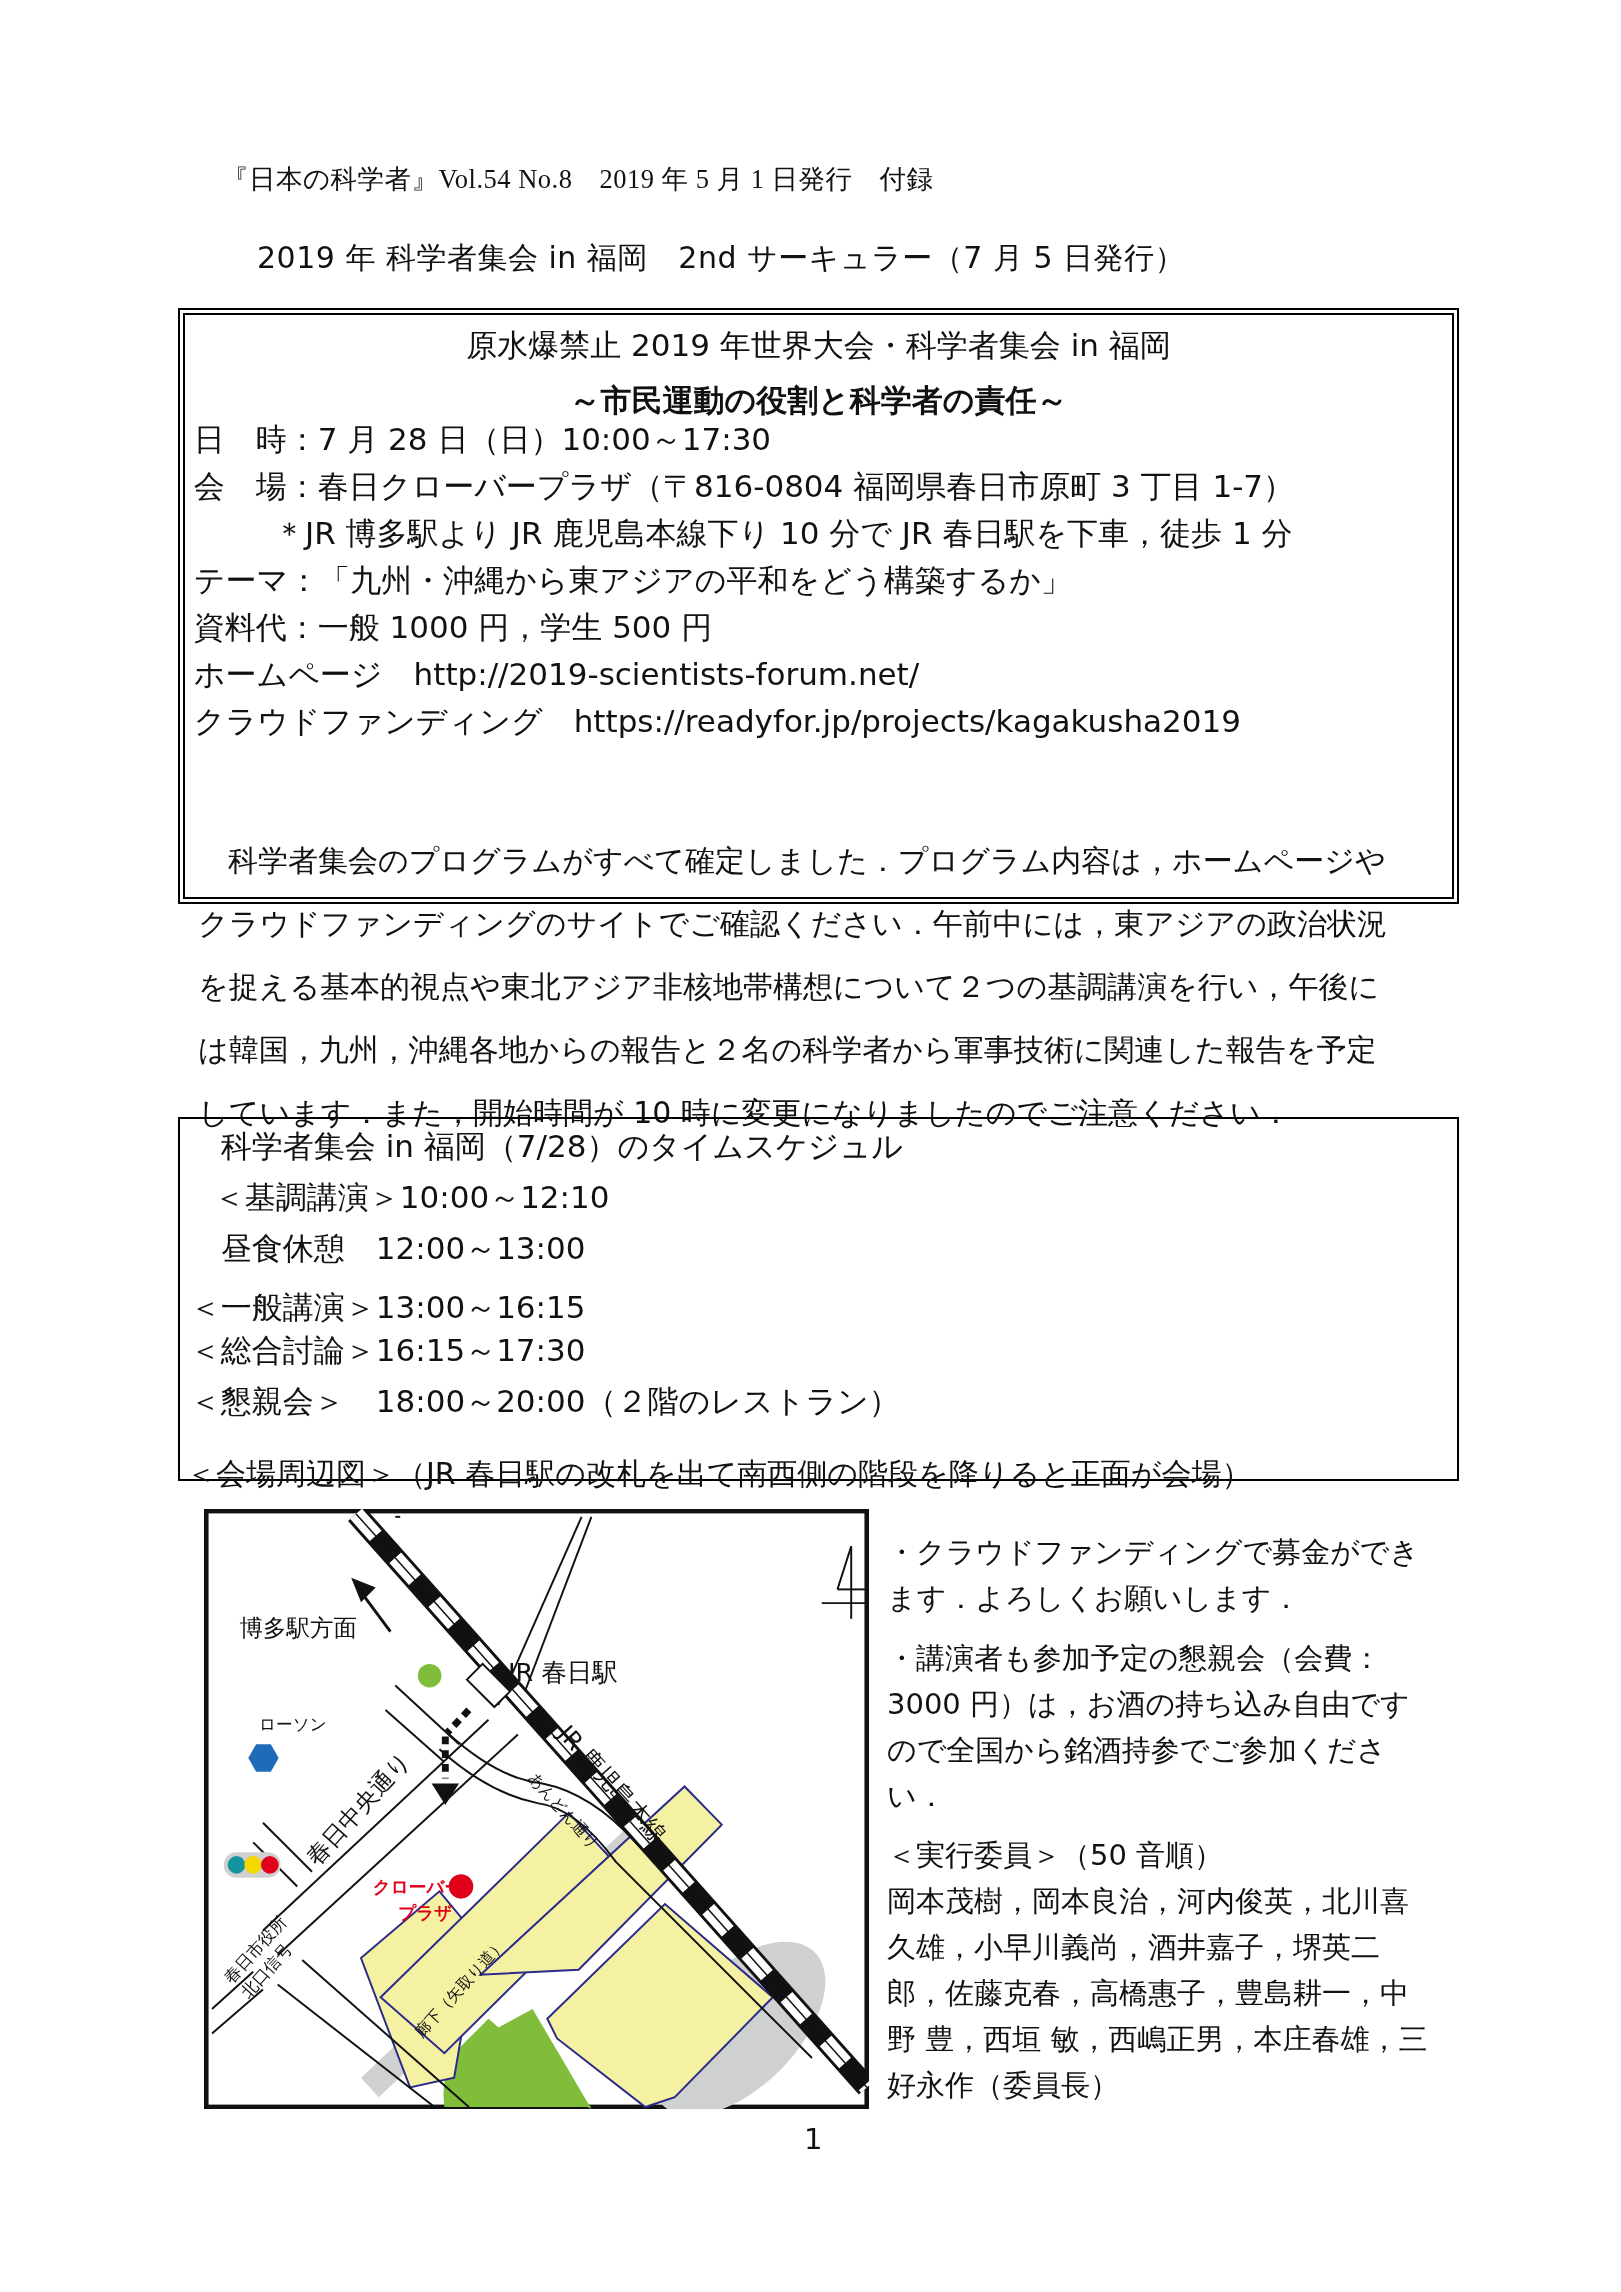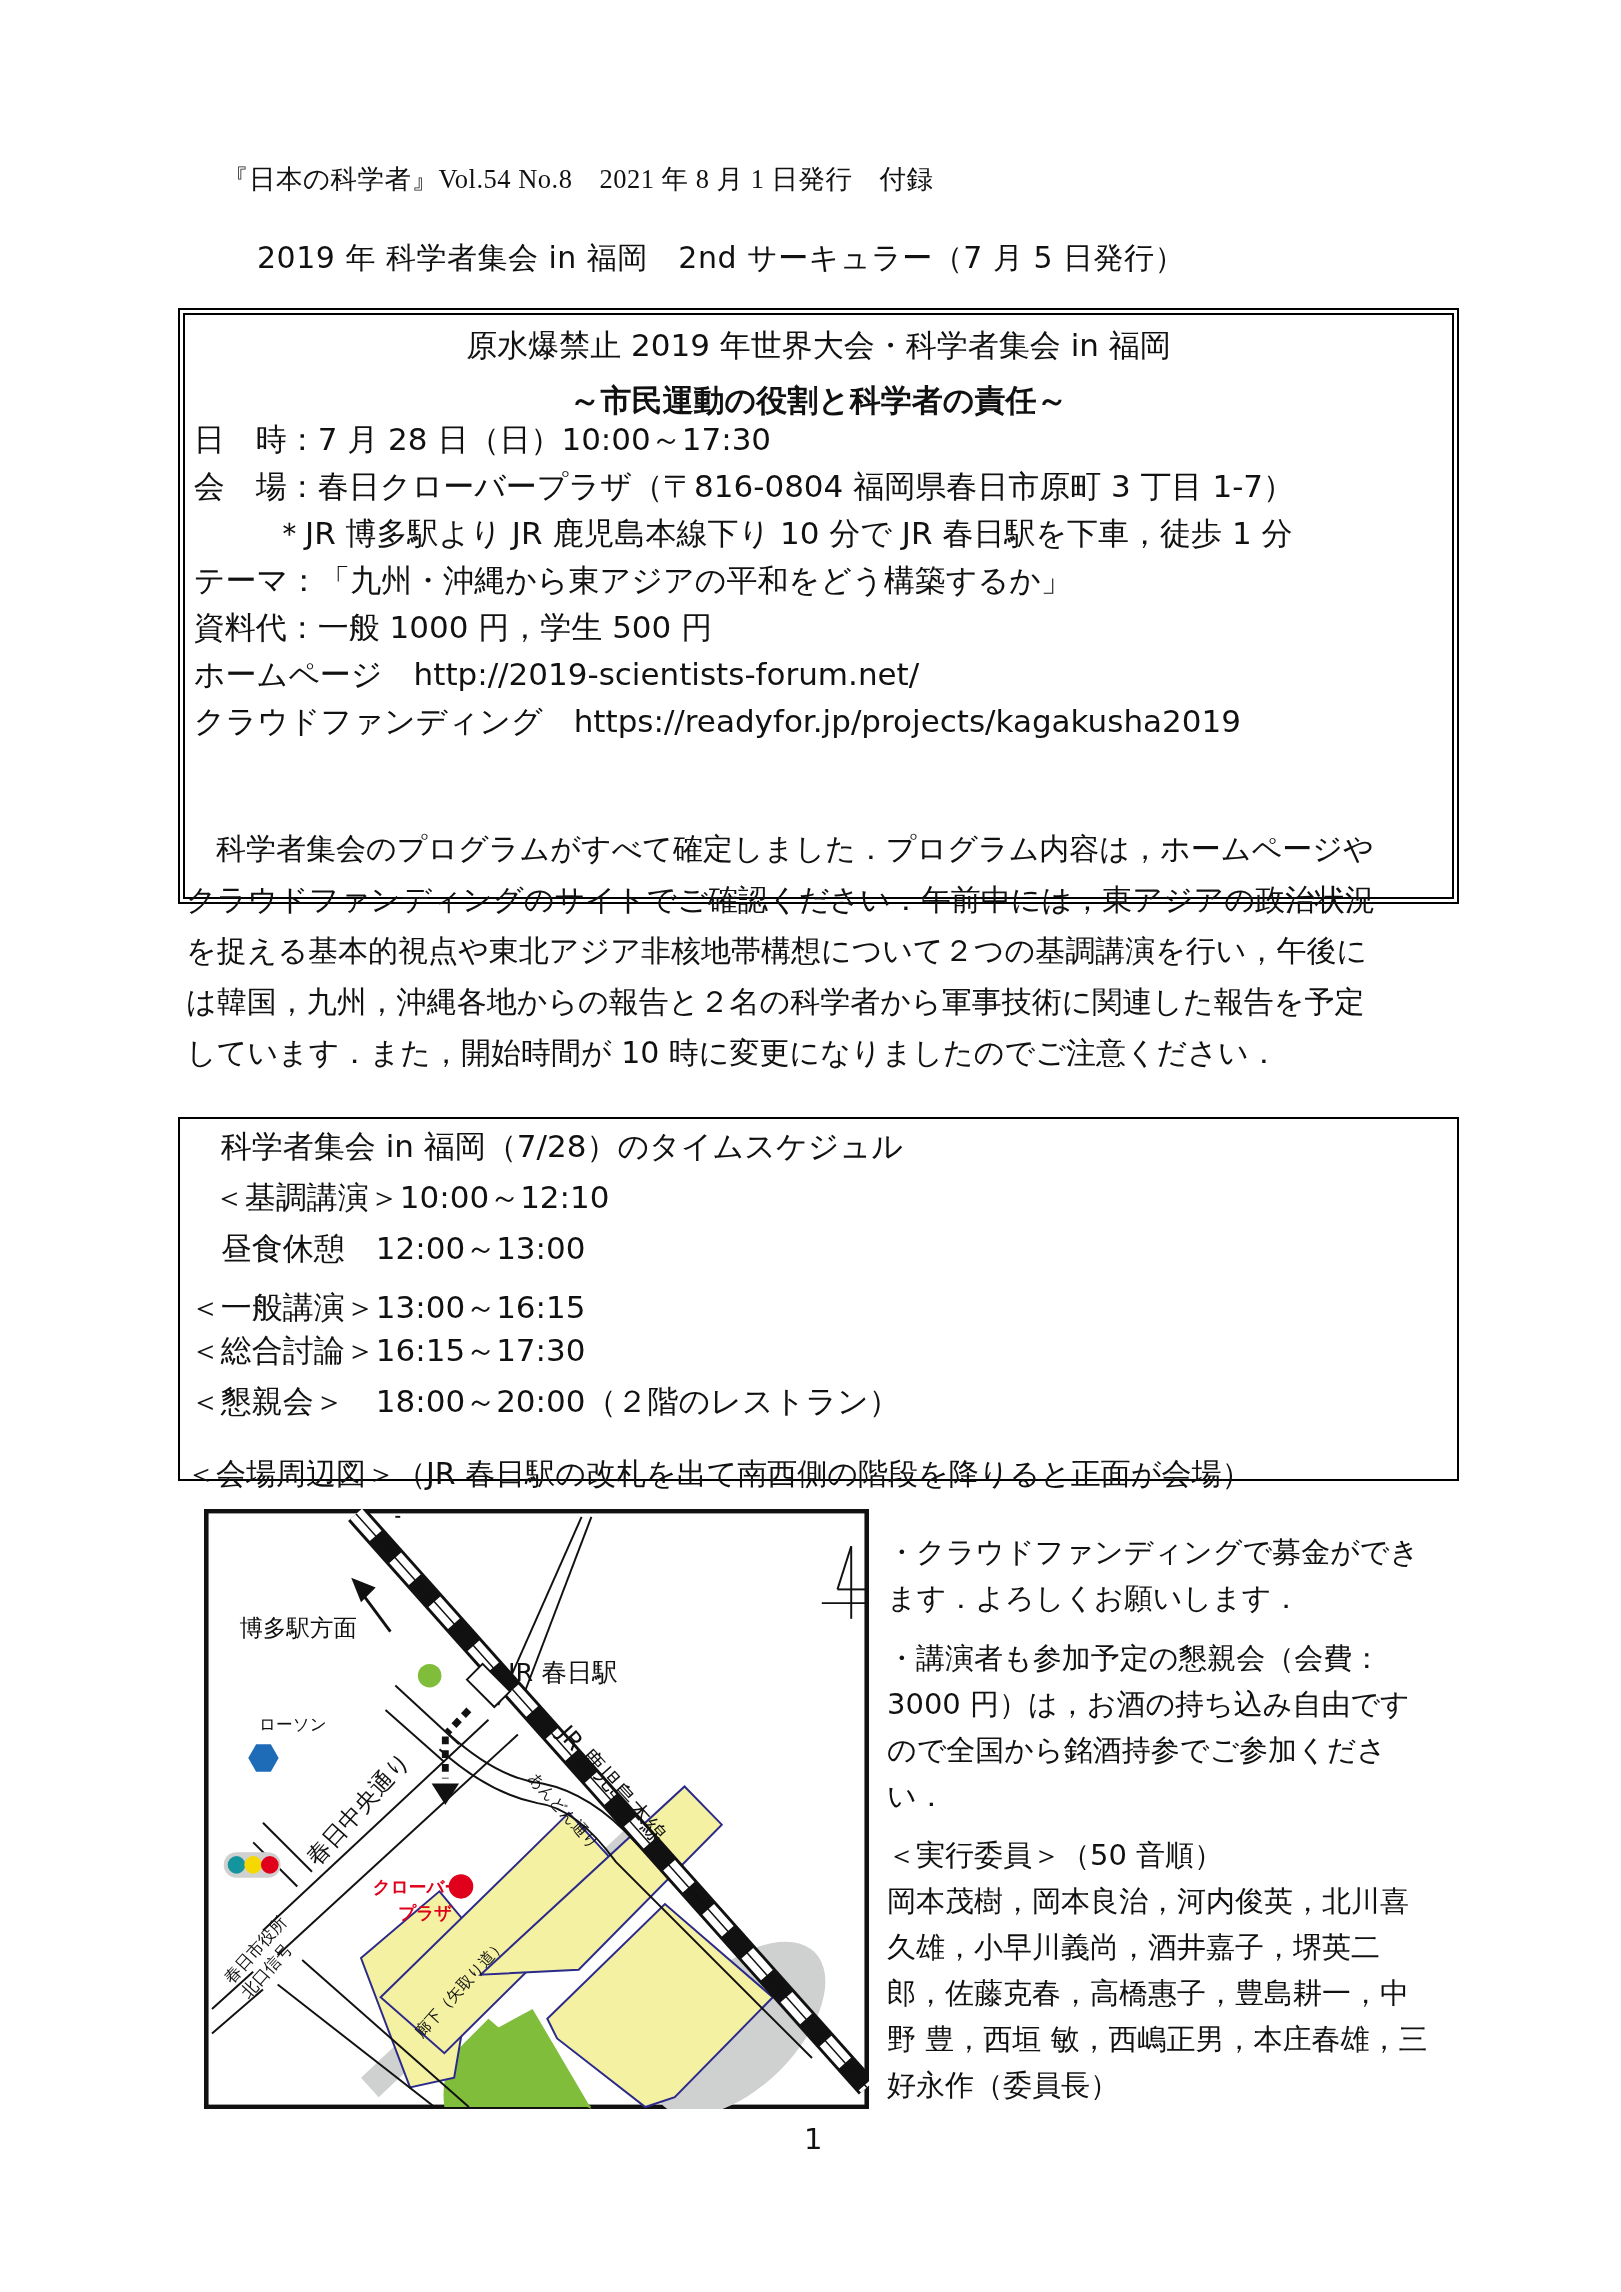--- a/index.html
+++ b/index.html
@@ -23,21 +23,21 @@
     content: ""; position: absolute; left: 2.9px; top: 2.9px; right: 2.9px; bottom: 2.9px;
     border: 2px solid #000;
   }
   .event-box .line {
     position: absolute; left: 13.7px; font-size: 31px; white-space: pre; line-height: 43px;
   }
   .event-box .center { left: 0; right: 0; text-align: center; }
   .body-para {
     left: 186px; top: 823px; width: 1264px; font-size: 30px; line-height: 51px;
   }
-  .body-para p { margin: 0; white-space: pre; }
+  .body-para p { margin: 12px; white-space: pre; }
   .schedule-box {
     left: 178px; top: 1117px; width: 1281px; height: 364px;
     border: 2px solid #000; box-sizing: border-box;
   }
   .schedule-box .line {
     position: absolute; left: 9.8px; font-size: 31px; white-space: pre; line-height: 43px;
   }
   .map-caption { left: 186px; top: 1454px; font-size: 30px; white-space: pre; }
   .map {
     left: 204px; top: 1509px; width: 665px; height: 600px;
@@ -45,21 +45,21 @@
   .side-text {
     left: 887px; top: 1529px; width: 549px; font-size: 29px; line-height: 46px;
   }
   .side-text p { margin: 0 0 13.7px 0; }
   .side-text .pre { white-space: pre; margin: 0; }
   .page-num { left: 804px; top: 2122px; font-size: 29px; }
 </style>
 </head>
 <body>
 
-<div class="abs header-line">『日本の科学者』Vol.54 No.8　2021 年 8 月 1 日発行　付録</div>
+<div class="abs header-line">『日本の科学者』Vol.54 No.8　2019 年 5 月 1 日発行　付録</div>
 <div class="abs subtitle">2019 年 科学者集会 in 福岡　2nd サーキュラー（7 月 5 日発行）</div>
 
 <div class="abs event-box">
   <div class="line center" style="top:13.7px;">原水爆禁止 2019 年世界大会・科学者集会 in 福岡</div>
   <div class="line center" style="top:69px;font-weight:bold;">～市民運動の役割と科学者の責任～</div>
   <div class="line" style="top:108px;"><span>日　時：</span><span>7 月 28 日（日）10:00～17:30</span></div>
   <div class="line" style="top:155px;"><span>会　場：</span><span>春日クローバープラザ（〒816-0804 福岡県春日市原町 3 丁目 1-7）</span></div>
   <div class="line" style="top:202px; left:94px;">＊JR 博多駅より JR 鹿児島本線下り 10 分で JR 春日駅を下車，徒歩 1 分</div>
   <div class="line" style="top:249px;"><span>テーマ：</span><span>「九州・沖縄から東アジアの平和をどう構築するか」</span></div>
   <div class="line" style="top:296px;"><span>資料代：</span><span>一般 1000 円，学生 500 円</span></div>

